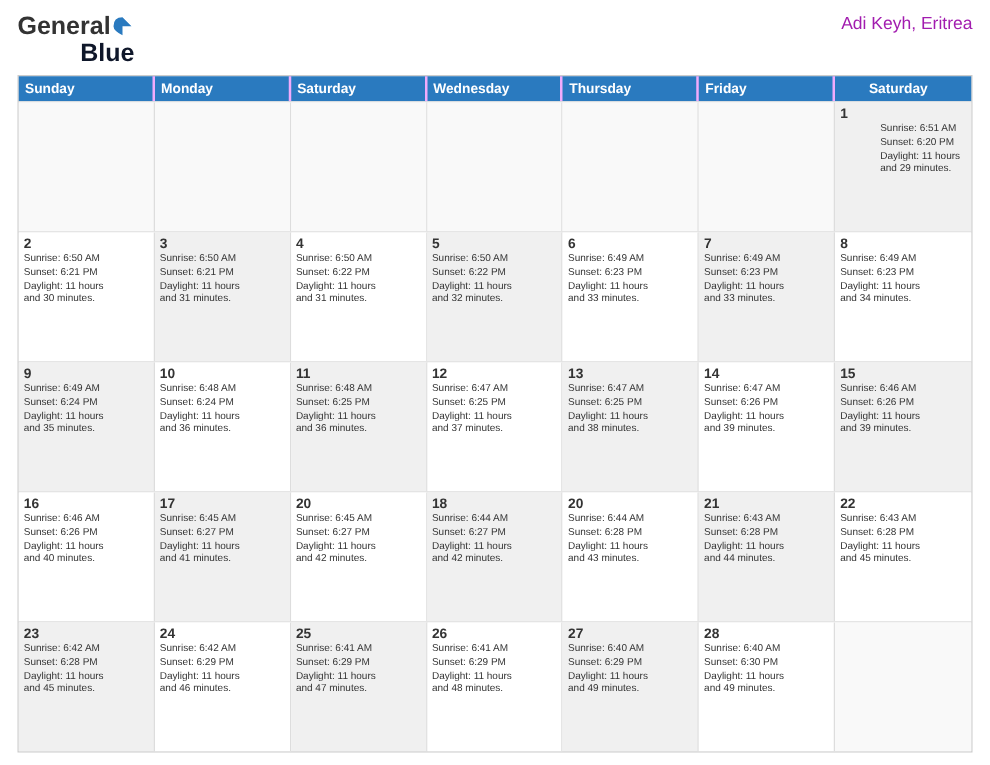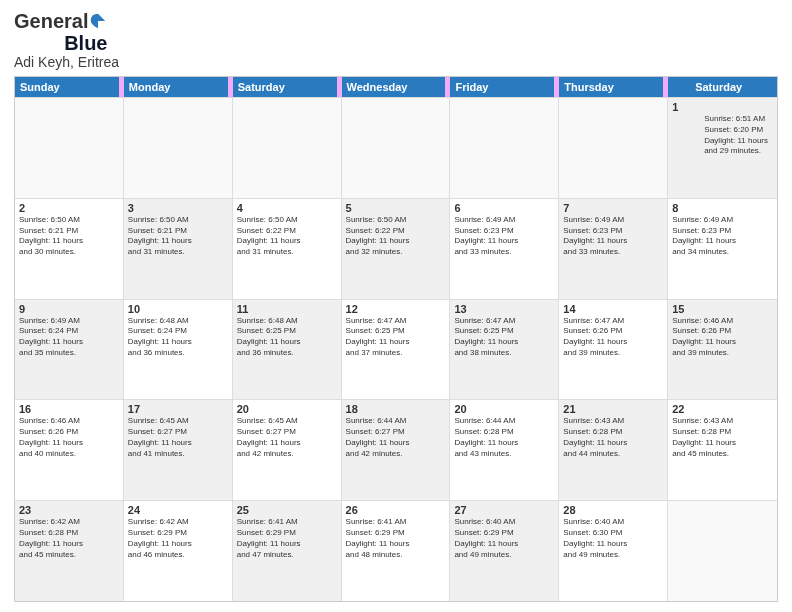--- a/index.html
+++ b/index.html
@@ -15,21 +15,20 @@
       height: 612px;
       display: flex;
       flex-direction: column;
       padding: 10px 14px 10px 14px;
     }
     .header {
       display: flex;
       justify-content: space-between;
       align-items: flex-start;
       margin-bottom: 6px;
-      flex-direction: column;
     }
     .logo {
       display: flex;
       align-items: center;
     }
     .logo-text {
       font-size: 20px;
       font-weight: bold;
       line-height: 1.1;
     }
@@ -43,40 +42,40 @@
     .title-block {
       text-align: right;
     }
     .title-month {
       font-size: 28px;
       color: #333;
       font-weight: normal;
     }
     .title-location {
       font-size: 14px;
-      color: #404040;
+      color: #a21caf;
     }
     .calendar {
       flex: 1;
       display: flex;
       flex-direction: column;
       border: 1px solid #ccc;
     }
     .cal-header {
       display: grid;
       grid-template-columns: repeat(7, 1fr);
       background: #2a7abf;
     }
     .cal-header-cell {
       color: #fff;
       font-size: 11px;
       font-weight: bold;
       padding: 4px 5px;
       text-align: left;
-      border-right: 5px solid #f0abfc;
+      border-right: 2px solid #f0abfc;
     }
     .cal-header-cell:last-child { border-right: none; margin-left: 22px; }
     .cal-body {
       display: flex;
       flex-direction: column;
       flex: 1;
     }
     .cal-row {
       display: grid;
       grid-template-columns: repeat(7, 1fr);
@@ -129,22 +128,22 @@
       <div class="title-location">Adi Keyh, Eritrea</div>
     </div>
   </div>
 
   <div class="calendar">
     <div class="cal-header">
       <div class="cal-header-cell">Sunday</div>
       <div class="cal-header-cell">Monday</div>
       <div class="cal-header-cell">Saturday</div>
       <div class="cal-header-cell">Wednesday</div>
+      <div class="cal-header-cell">Thursday</div>
       <div class="cal-header-cell">Friday</div>
-      <div class="cal-header-cell">Thursday</div>
       <div class="cal-header-cell">Saturday</div>
     </div>
     <div class="cal-body" id="cal-body">
     <div class="cal-row">
           <div class="cal-cell empty"></div>
           <div class="cal-cell empty"></div>
           <div class="cal-cell empty"></div>
           <div class="cal-cell empty"></div>
           <div class="cal-cell empty"></div>
           <div class="cal-cell empty"></div>

